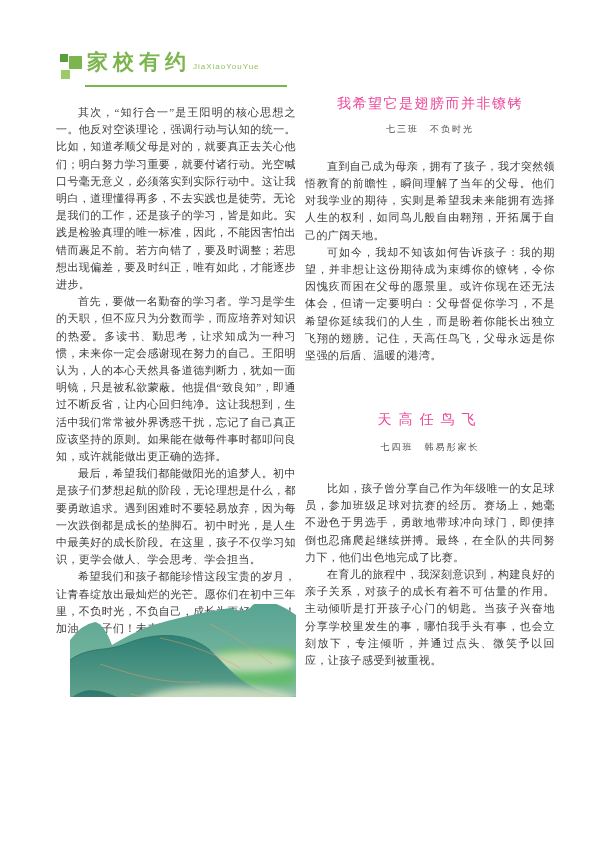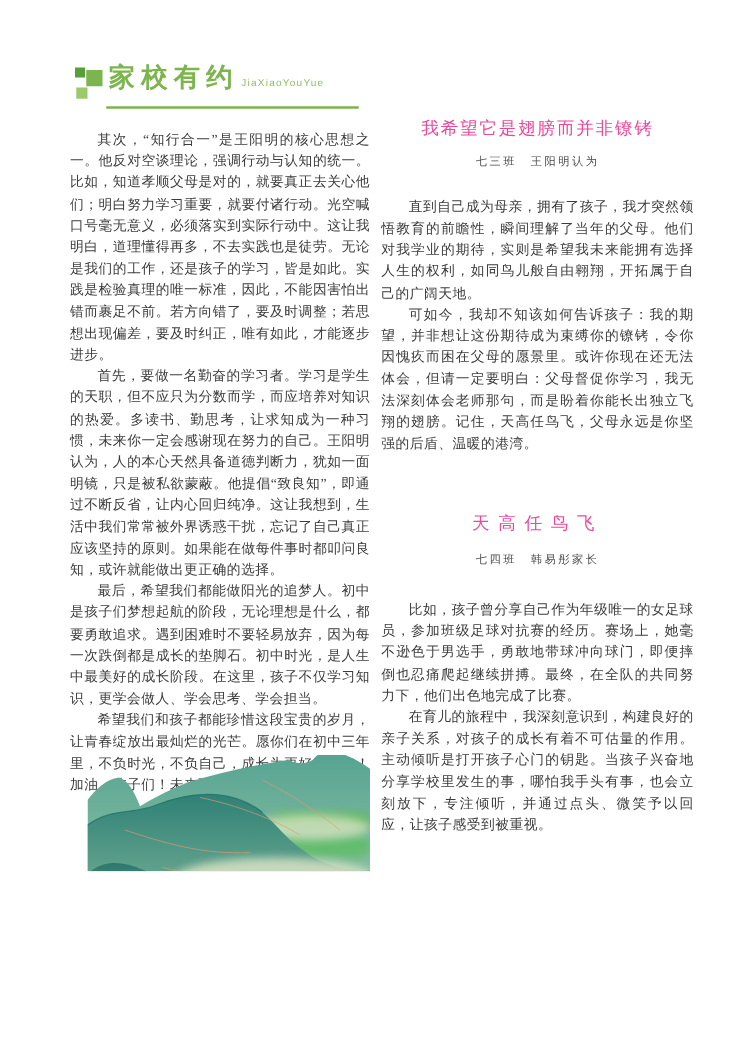--- a/index.html
+++ b/index.html
@@ -62,23 +62,23 @@
 
   <section class="col col-left">
     <p>其次，“知行合一”是王阳明的核心思想之一。他反对空谈理论，强调行动与认知的统一。比如，知道孝顺父母是对的，就要真正去关心他们；明白努力学习重要，就要付诸行动。光空喊口号毫无意义，必须落实到实际行动中。这让我明白，道理懂得再多，不去实践也是徒劳。无论是我们的工作，还是孩子的学习，皆是如此。实践是检验真理的唯一标准，因此，不能因害怕出错而裹足不前。若方向错了，要及时调整；若思想出现偏差，要及时纠正，唯有如此，才能逐步进步。</p>
     <p>首先，要做一名勤奋的学习者。学习是学生的天职，但不应只为分数而学，而应培养对知识的热爱。多读书、勤思考，让求知成为一种习惯，未来你一定会感谢现在努力的自己。王阳明认为，人的本心天然具备道德判断力，犹如一面明镜，只是被私欲蒙蔽。他提倡“致良知”，即通过不断反省，让内心回归纯净。这让我想到，生活中我们常常被外界诱惑干扰，忘记了自己真正应该坚持的原则。如果能在做每件事时都叩问良知，或许就能做出更正确的选择。</p>
     <p>最后，希望我们都能做阳光的追梦人。初中是孩子们梦想起航的阶段，无论理想是什么，都要勇敢追求。遇到困难时不要轻易放弃，因为每一次跌倒都是成长的垫脚石。初中时光，是人生中最美好的成长阶段。在这里，孩子不仅学习知识，更学会做人、学会思考、学会担当。</p>
     <p>希望我们和孩子都能珍惜这段宝贵的岁月，让青春绽放出最灿烂的光芒。愿你们在初中三年里，不负时光，不负自己，成长为更好的少年！加油，孩子们！未来可期！</p>
   </section>
 
   <section class="col col-right">
     <h1 class="article-title">我希望它是翅膀而并非镣铐</h1>
-    <div class="byline">七三班　王阳明认为</div>
+    <div class="byline">七三班　不负时光</div>
     <p>直到自己成为母亲，拥有了孩子，我才突然领悟教育的前瞻性，瞬间理解了当年的父母。他们对我学业的期待，实则是希望我未来能拥有选择人生的权利，如同鸟儿般自由翱翔，开拓属于自己的广阔天地。</p>
-    <p>可如今，我却不知该如何告诉孩子：我的期望，并非想让这份期待成为束缚你的镣铐，令你因愧疚而困在父母的愿景里。或许你现在还无法体会，但请一定要明白：父母督促你学习，我无法深刻体会老师那句，而是盼着你能长出独立飞翔的翅膀。记住，天高任鸟飞，父母永远是你坚强的后盾、温暖的港湾。</p>
+    <p>可如今，我却不知该如何告诉孩子：我的期望，并非想让这份期待成为束缚你的镣铐，令你因愧疚而困在父母的愿景里。或许你现在还无法体会，但请一定要明白：父母督促你学习，不是希望你延续我们的人生，而是盼着你能长出独立飞翔的翅膀。记住，天高任鸟飞，父母永远是你坚强的后盾、温暖的港湾。</p>
 
     <h2 class="article-title second">天高任鸟飞</h2>
     <div class="byline second">七四班　韩易彤家长</div>
     <p>比如，孩子曾分享自己作为年级唯一的女足球员，参加班级足球对抗赛的经历。赛场上，她毫不逊色于男选手，勇敢地带球冲向球门，即便摔倒也忍痛爬起继续拼搏。最终，在全队的共同努力下，他们出色地完成了比赛。</p>
     <p>在育儿的旅程中，我深刻意识到，构建良好的亲子关系，对孩子的成长有着不可估量的作用。主动倾听是打开孩子心门的钥匙。当孩子兴奋地分享学校里发生的事，哪怕我手头有事，也会立刻放下，专注倾听，并通过点头、微笑予以回应，让孩子感受到被重视。</p>
   </section>
 
   <div class="illustration">
     <svg viewBox="0 0 226 152" xmlns="http://www.w3.org/2000/svg">
       <defs>

